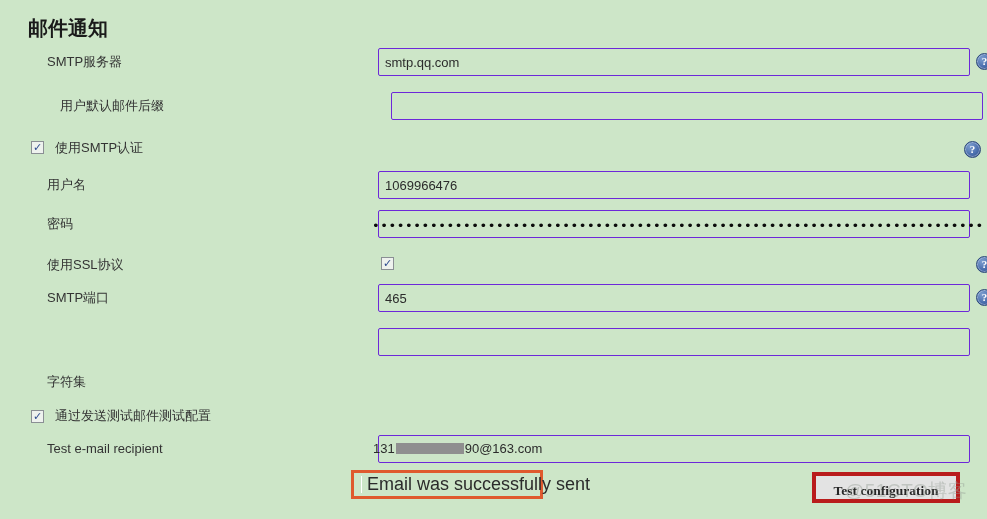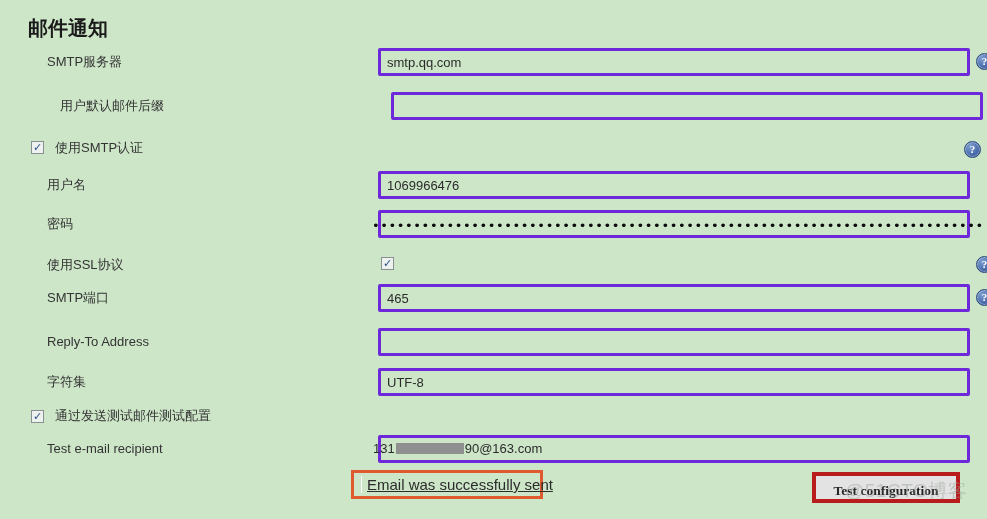--- a/index.html
+++ b/index.html
@@ -42,21 +42,21 @@
     color: #333333;
     white-space: nowrap;
     line-height: 28px;
   }
   .field {
     position: absolute;
     left: 366px;
     width: 592px;
     height: 28px;
     box-sizing: border-box;
-    border: 3px solid #6d28d9;
+    border: 1px solid #6d28d9;
     background: transparent;
     border-radius: 2px;
     font-family: "Liberation Sans", sans-serif;
     font-size: 13px;
     color: #2b2b2b;
     padding: 0 6px;
     line-height: 26px;
     outline: none;
   }
   .pw-dots {
@@ -139,24 +139,23 @@
     box-sizing: border-box;
     border: 3px solid #df5a2e;
     background: transparent;
   }
   .status-text {
     position: absolute;
     left: 367px;
     top: 470px;
     height: 29px;
     line-height: 29px;
-    font-size: 15px;
+    font-size: 18px;
     color: #2b2b2b;
     white-space: nowrap;
-    text-decoration: underline;
   }
   .caret {
     position: absolute;
     left: 361px;
     top: 476px;
     width: 1px;
     height: 17px;
     background: #ffffff;
   }
   .test-btn {
@@ -248,27 +247,25 @@
     <div class="helpicon" style="top:5px;">?</div>
   </div>
 
   <div class="row" style="top:284px;">
     <div class="label" style="top:0;">SMTP端口</div>
     <input class="field" style="top: 0px;" type="text" value="465">
     <div class="helpicon" style="top:5px;">?</div>
   </div>
 
   <div class="row" style="top:328px;">
-    <div class="label" style="top:0;">Reply-To Address</div>
     <input class="field" style="top: 0px;" type="text" value="">
   </div>
 
   <div class="row" style="top:368px;">
     <div class="label" style="top:0;">字符集</div>
-    <input class="field" style="top: 0px;" type="text" value="UTF-8">
   </div>
 
   <div class="checkbox-row" style="top:410px;width:987px;">
     <div class="cbox" style="top:0;">✓</div>
     <div class="cbox-label" style="top:-1px;">通过发送测试邮件测试配置</div>
   </div>
 
   <div class="row" style="top:435px;">
     <div class="label" style="top:0;">Test e-mail recipient</div>
     <div class="field" style="top:0;"></div>

